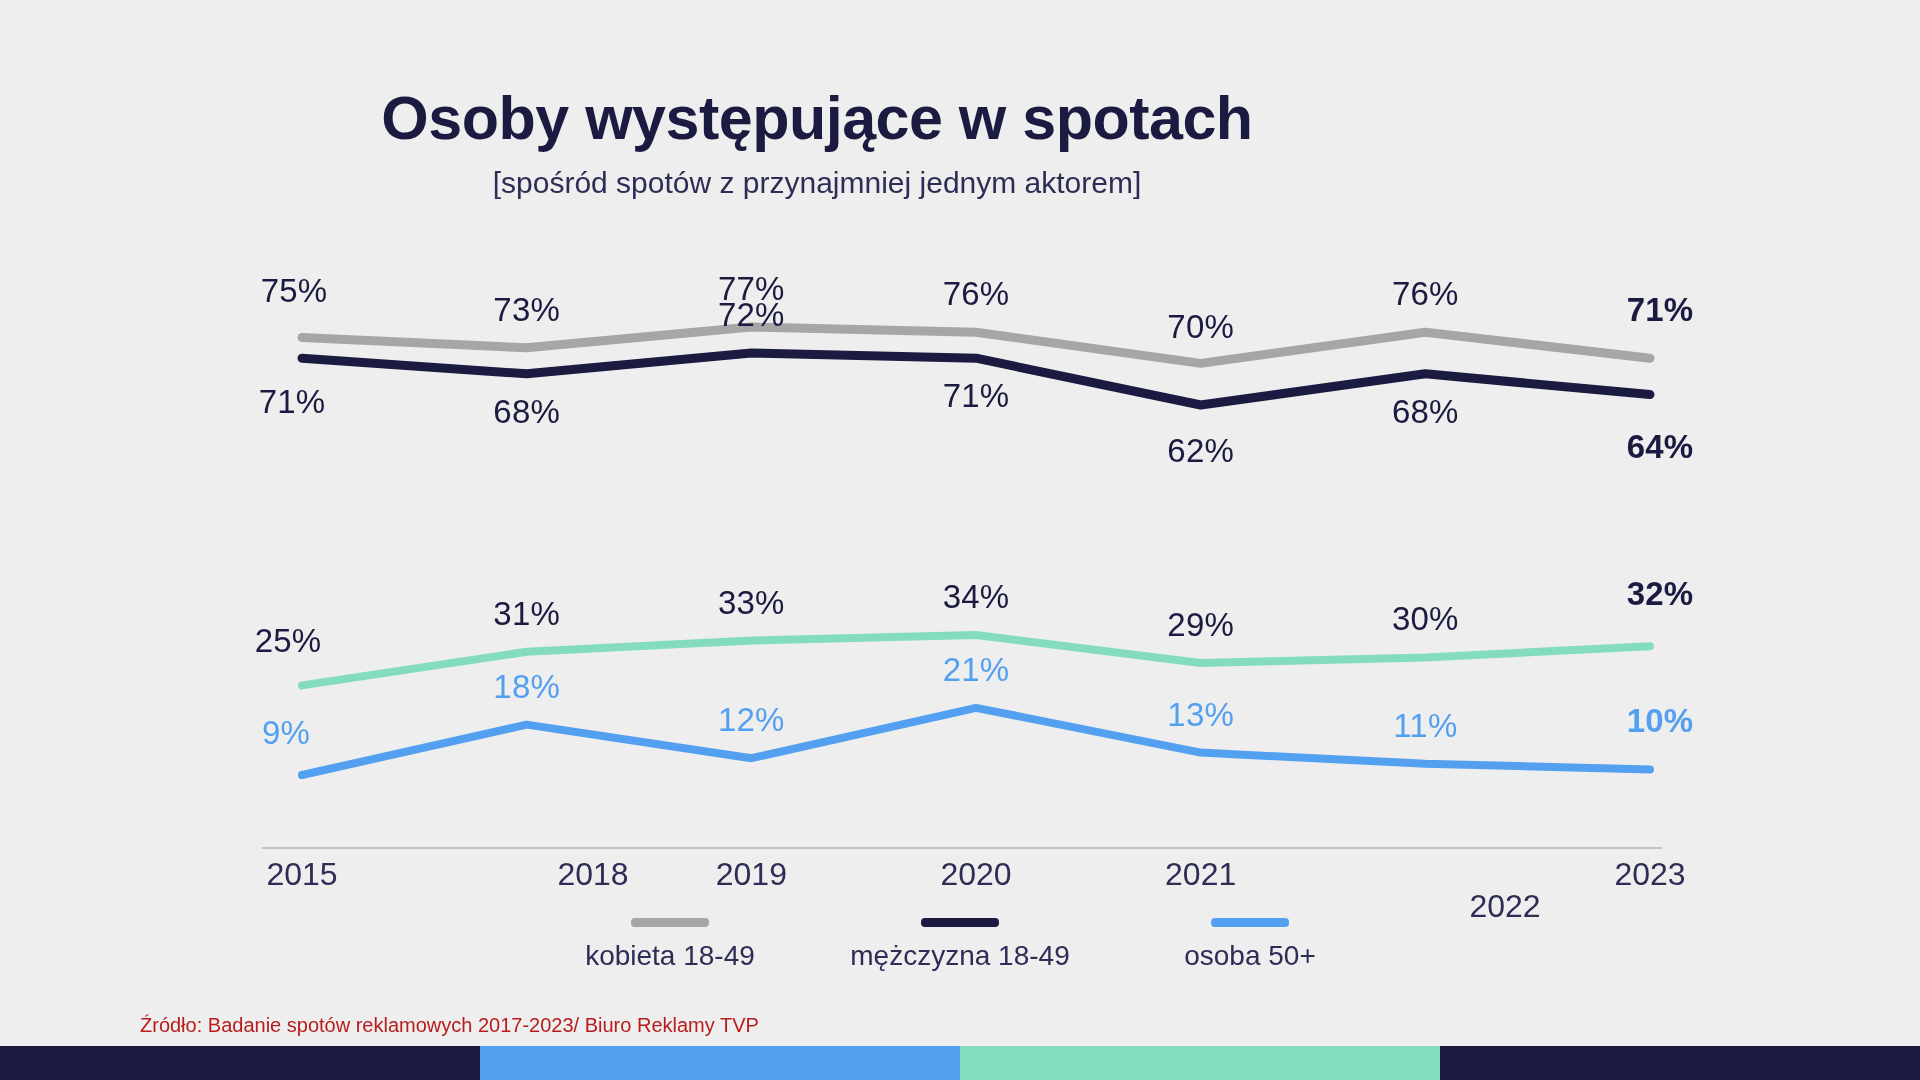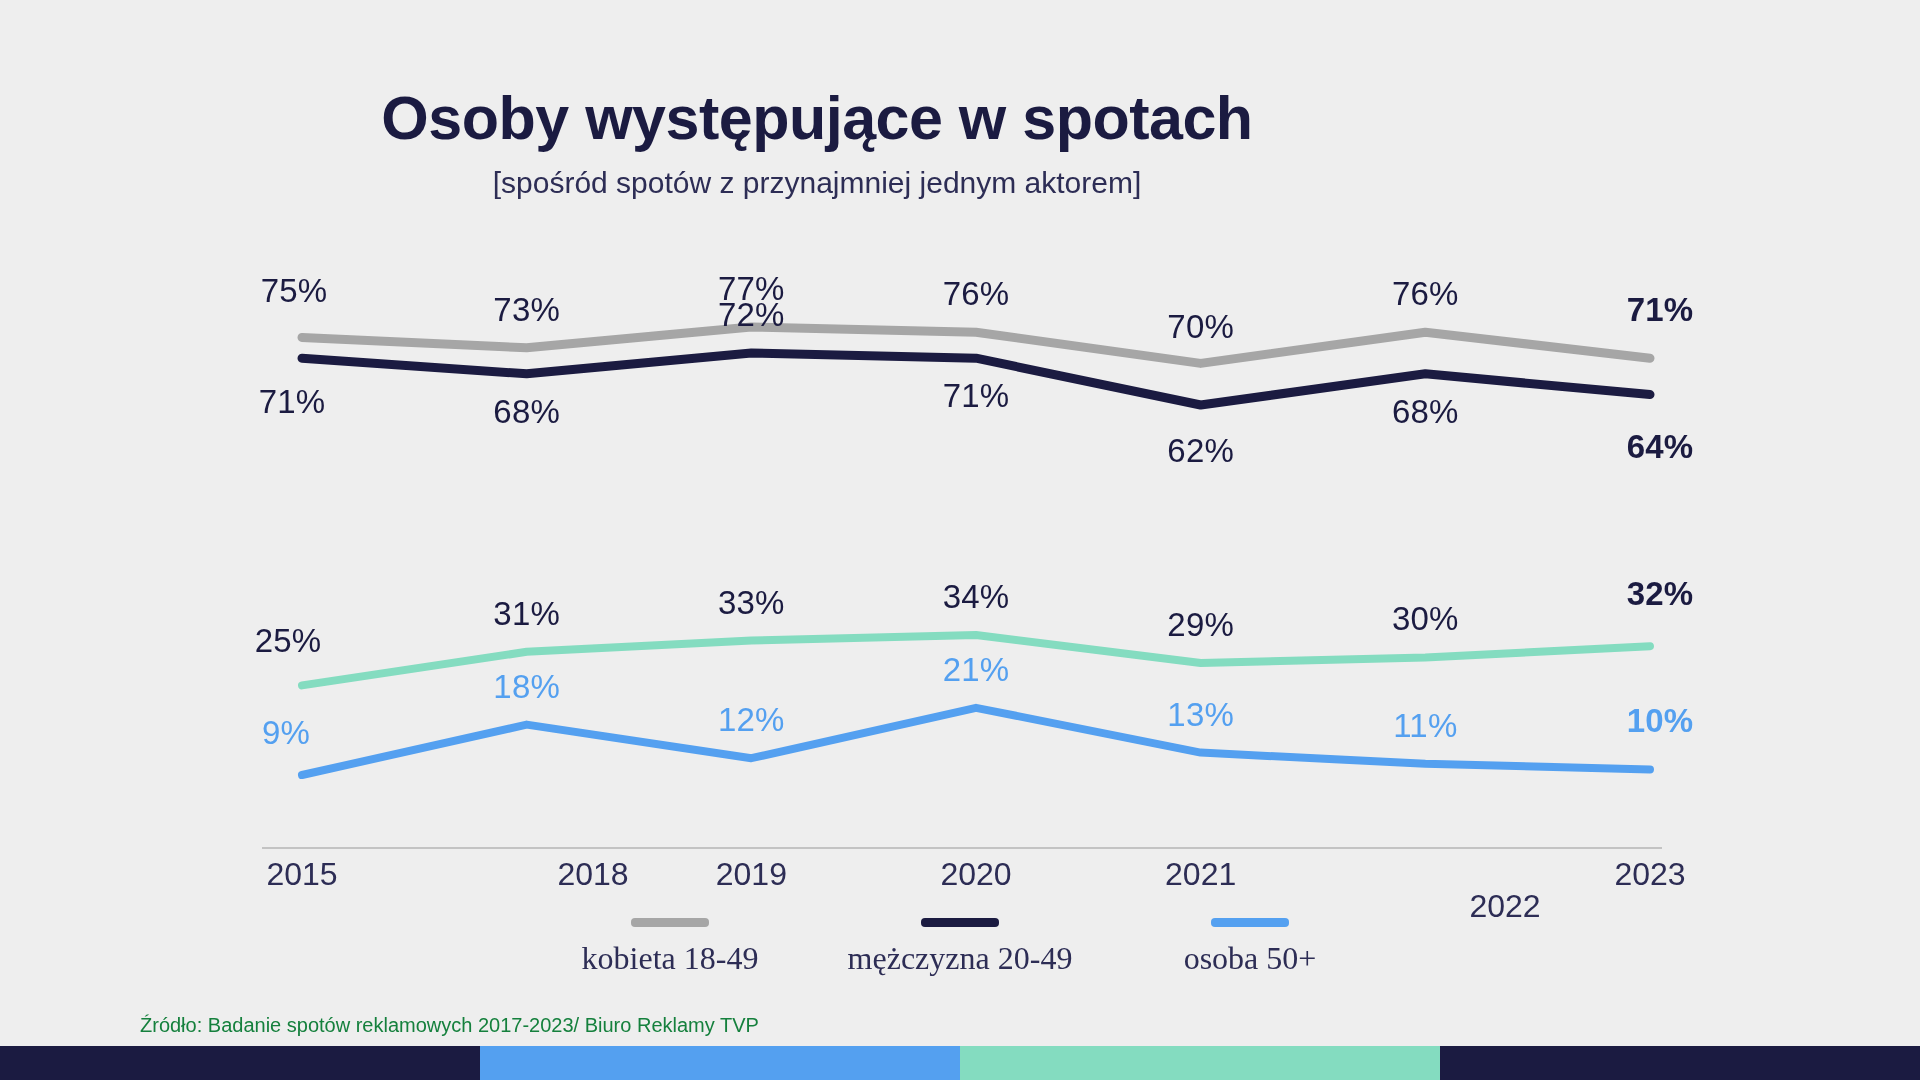--- a/index.html
+++ b/index.html
@@ -91,32 +91,31 @@
     display: flex;
     flex-direction: column;
     align-items: center;
   }
   .legend-swatch {
     width: 78px; height: 9px;
     border-radius: 4px;
     margin-bottom: 13px;
   }
   .legend-label {
-    font-size: 32px;
+    font-size: 28px;
     color: #2D2D55;
     white-space: nowrap;
-    font-family: Liberation Serif, serif;
   }
 
   
   #source {
     position: absolute;
     left: 140px; top: 1014px;
     font-size: 20px;
-    color: #15803d;
+    color: #b91c1c;
   }
 
   
   #bottom-bar {
     position: absolute;
     bottom: 0; left: 0;
     width: 1920px; height: 34px;
     display: flex;
   }
   .bar-seg { height: 100%; }
@@ -180,21 +179,21 @@
       </div>
   </div>
 
   <div id="legend">
       <div class="legend-item">
         <div class="legend-swatch" style="background: rgb(166, 166, 166);"></div>
         <div class="legend-label">kobieta 18-49</div>
       </div>
       <div class="legend-item">
         <div class="legend-swatch" style="background: rgb(27, 27, 65);"></div>
-        <div class="legend-label">mężczyzna 20-49</div>
+        <div class="legend-label">mężczyzna 18-49</div>
       </div>
       <div class="legend-item">
         <div class="legend-swatch" style="background: rgb(84, 160, 240);"></div>
         <div class="legend-label">osoba 50+</div>
       </div>
     </div>
 
   <div id="source">Źródło: Badanie spotów reklamowych 2017-2023/ Biuro Reklamy TVP</div>
 
   <div id="bottom-bar">

